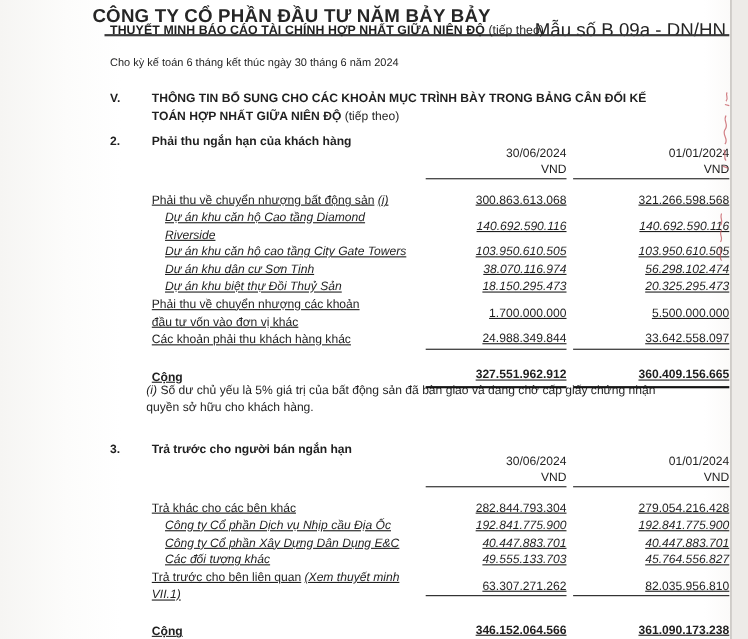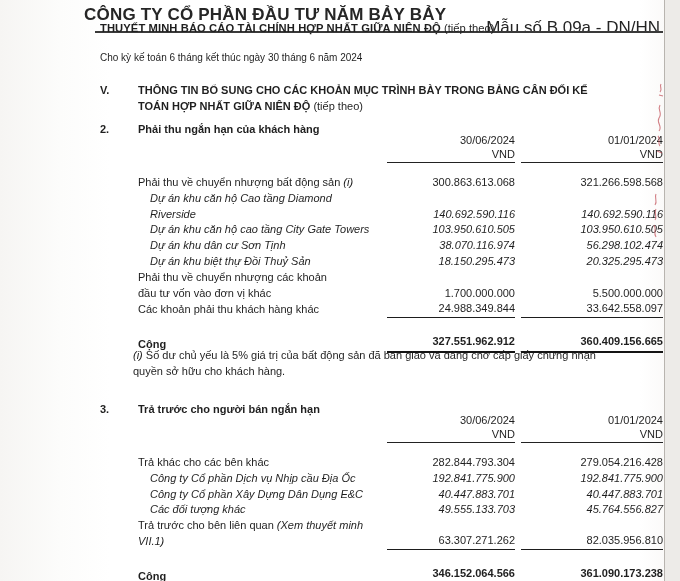--- a/index.html
+++ b/index.html
@@ -31,21 +31,21 @@
   .tbl{left:100px;width:563px;}
   .s2-tbl{top:134px;}
   .s3-tbl{top:414px;}
   .thead{display:flex;justify-content:flex-end;}
   .thc{display:flex;flex-direction:column;text-align:right;}
   .thc .date{line-height:13px;}
   .thc .vnd{line-height:15px;border-bottom:1.6px solid #222;}
   .thc1{width:128px;}
   .thc2{width:142px;margin-left:6px;}
   .rows{margin-top:12px;}
-  .trow{display:flex;align-items:flex-end;line-height:15.8px;}
+  .trow{display:flex;align-items:center;line-height:15.8px;text-decoration:underline;}
   .lbl{flex:1;padding-left:38px;}
   .sub .lbl{padding-left:50px;font-style:italic;}
   .sub .v{font-style:italic;}
   .v{width:128px;text-align:right;flex:0 0 128px;}
   .v2{width:142px;flex:0 0 142px;margin-left:6px;}
   .note-i{font-style:italic;margin-left:3px;}
   .ruled .v,.ruled .v2{border-bottom:1.3px solid #1d1d1d;}
   .total{font-weight:bold;margin-top:16px;}
   .total .v,.total .v2{border-bottom:2.4px solid #141414;padding-bottom:1px;}
   

